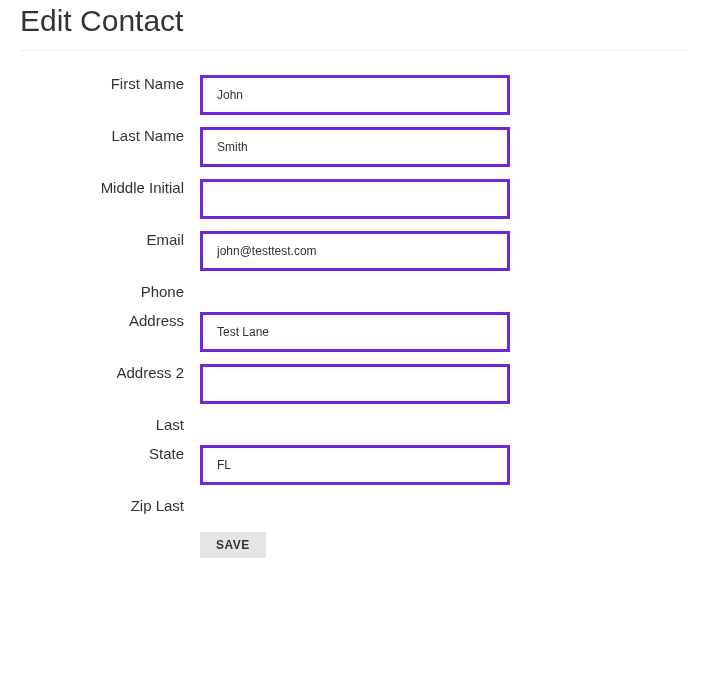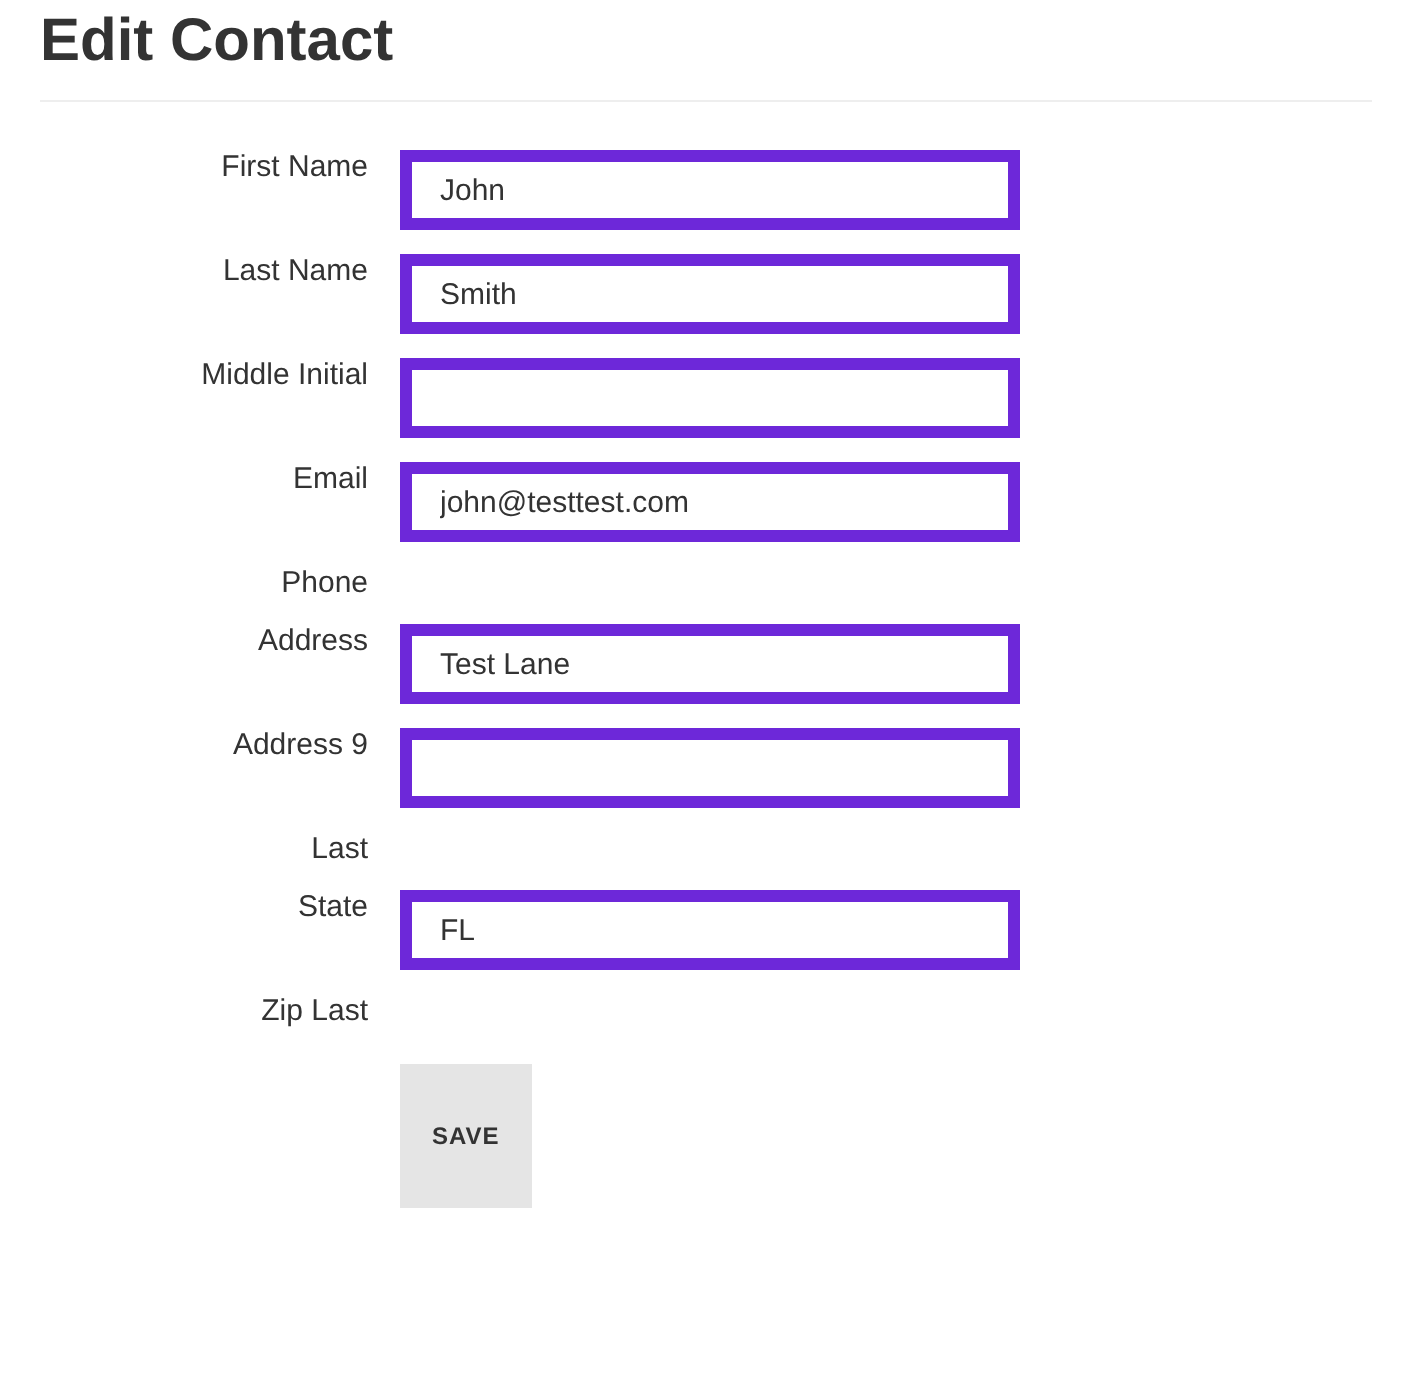--- a/index.html
+++ b/index.html
@@ -6,21 +6,21 @@
   body {
     margin: 0;
     padding: 0 20px;
     font-family: -apple-system, BlinkMacSystemFont, "Segoe UI", Arial, sans-serif;
     background: #fff;
     color: #333;
     width: 706px;
   }
   h1.title {
     font-size: 30px;
-    font-weight: 700;
+    font-weight: 400;
     color: #333;
     margin: 0 0 12px 0;
     padding-top: 4px;
   }
   hr.divider {
     border: none;
     border-top: 1px solid #eee;
     margin: 0 0 24px 0;
   }
   .form-row {
@@ -32,40 +32,40 @@
     width: 180px;
     text-align: right;
     padding-right: 16px;
     font-size: 15px;
     color: #333;
     flex-shrink: 0;
   }
   .form-input {
     width: 310px;
     height: 40px;
-    border: 6px solid #6d28d9;
+    border: 3px solid #6d28d9;
     border-radius: 0;
     padding: 0 14px;
-    font-size: 15px;
+    font-size: 12px;
     color: #333;
     background: #fff;
   }
   .button-row {
     display: flex;
     margin-top: 18px;
   }
   .button-spacer {
     width: 180px;
     padding-right: 16px;
     flex-shrink: 0;
   }
   .save-btn {
     background: #e5e5e5;
     border: none;
-    padding: 29px 16px;
+    padding: 6px 16px;
     font-size: 12px;
     font-weight: 700;
     letter-spacing: 0.5px;
     color: #333;
     cursor: pointer;
     text-transform: uppercase;
   }
 </style>
 </head>
 <body>
@@ -96,21 +96,21 @@
 <div class="form-row">
   <label class="form-label">Phone</label>
 </div>
 
 <div class="form-row">
   <label class="form-label">Address</label>
   <input class="form-input" type="text" value="Test Lane" style="">
 </div>
 
 <div class="form-row">
-  <label class="form-label">Address 9</label>
+  <label class="form-label">Address 2</label>
   <input class="form-input" type="text" value="" style="">
 </div>
 
 <div class="form-row">
   <label class="form-label">Last</label>
 </div>
 
 <div class="form-row">
   <label class="form-label">State</label>
   <input class="form-input" type="text" value="FL" style="">

